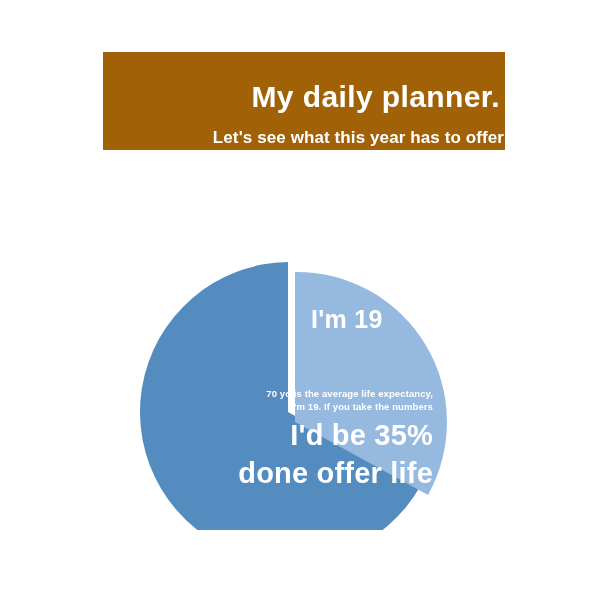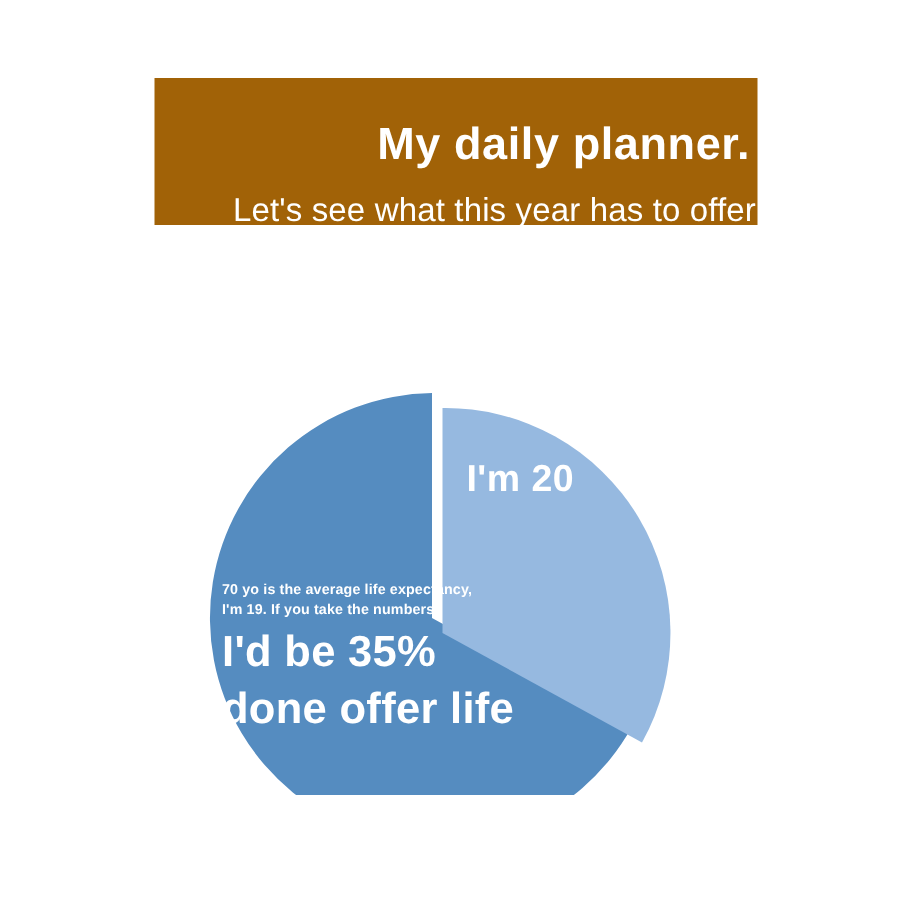--- a/index.html
+++ b/index.html
@@ -34,22 +34,22 @@
     color: #ffffff;
     font-size: 30px;
     font-weight: bold;
     letter-spacing: 0.4px;
     line-height: 1;
     margin: 30px 5px 0 0;
     white-space: nowrap;
   }
   .banner-subtitle {
     color: #ffffff;
-    font-size: 22px;
-    font-weight: normal;
+    font-size: 17px;
+    font-weight: bold;
     letter-spacing: 0.1px;
     line-height: 1;
     margin: 17px 1px 0 0;
     white-space: nowrap;
   }
 
   
   .chart-area {
     position: absolute;
     left: 138px;
@@ -73,21 +73,21 @@
     left: 311px;
     top: 305px;
     white-space: nowrap;
   }
 
   .slice-label-big {
     position: absolute;
     left: 148px;
     top: 388px;
     width: 285px;
-    text-align: left;
+    text-align: right;
     color: #ffffff;
   }
   .note-line {
     font-size: 9.5px;
     font-weight: bold;
     letter-spacing: 0.1px;
     line-height: 1.35;
     white-space: nowrap;
   }
   .headline {
@@ -109,20 +109,20 @@
 
 <div class="chart-area">
   <svg class="chart-svg" viewBox="0 0 310 305">
 
     <path d="M 150 187 L 150 37 A 150 150 0 1 0 283 260 Z" fill="#558cc0"></path>
 
     <path d="M 157 197 L 157 47 A 150 150 0 0 1 290 270 Z" fill="#96b9e0"></path>
   </svg>
 </div>
 
-<div class="slice-label-small">I'm 20</div>
+<div class="slice-label-small">I'm 19</div>
 
 <div class="slice-label-big">
   <div class="note-line">70 yo is the average life expectancy,</div>
   <div class="note-line">I'm 19. If you take the numbers</div>
   <div class="headline">I'd be 35%</div>
   <div class="headline">done offer life</div>
 </div>
 
 </body></html>

